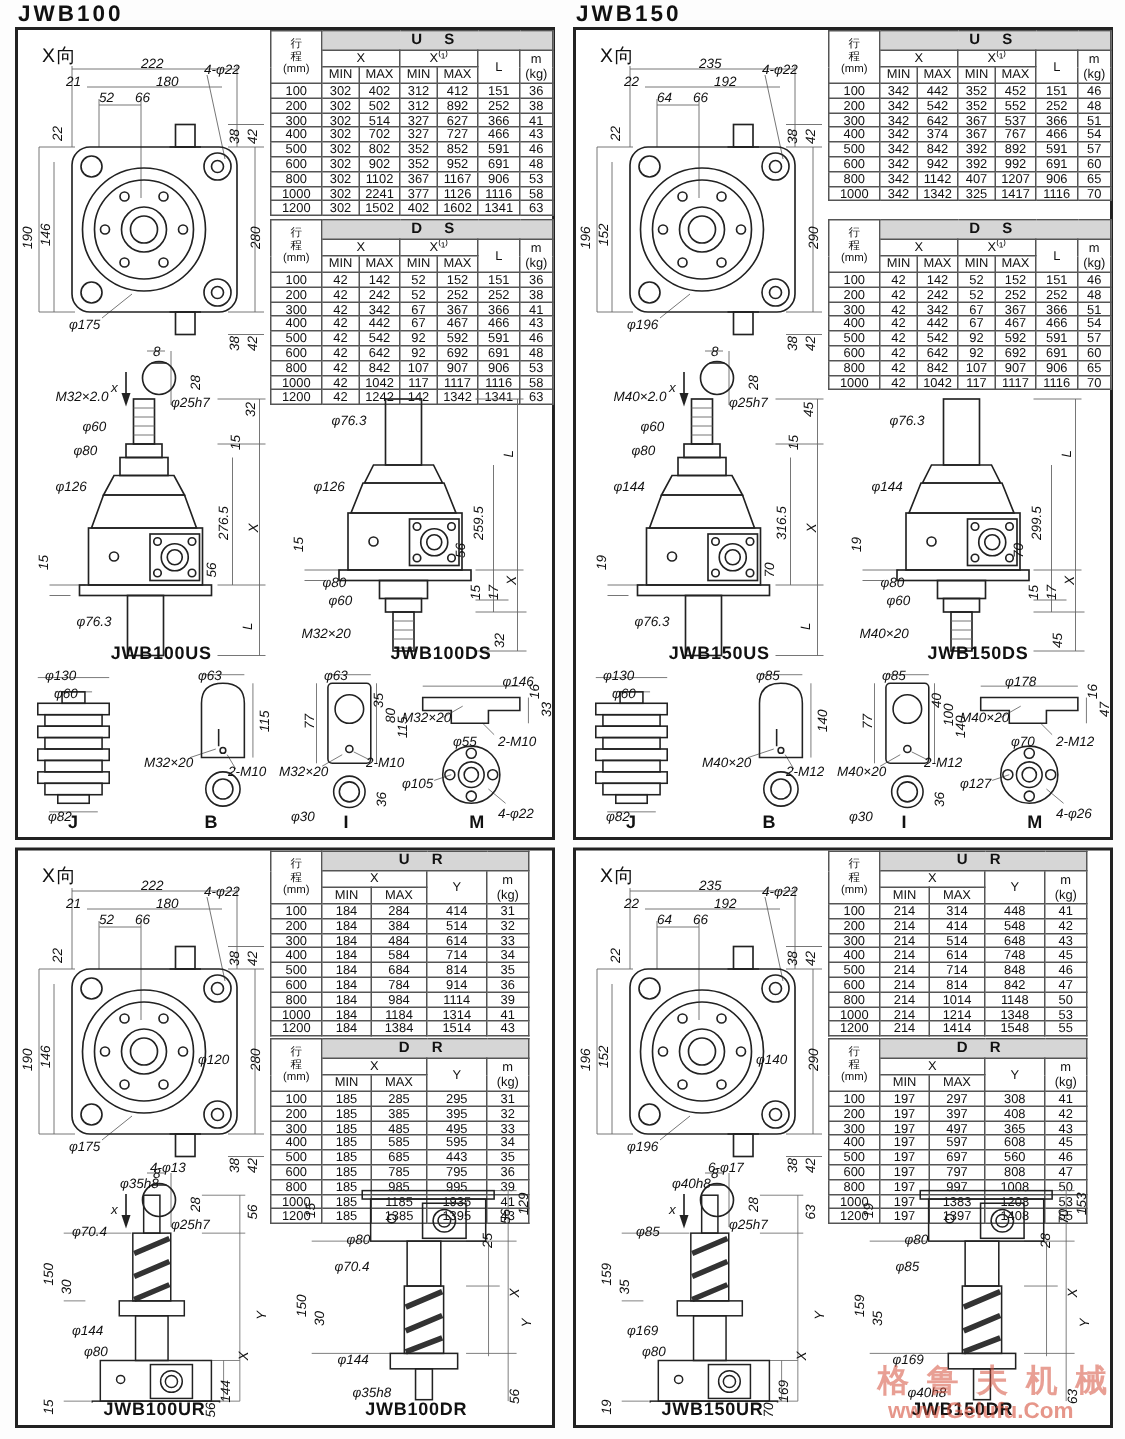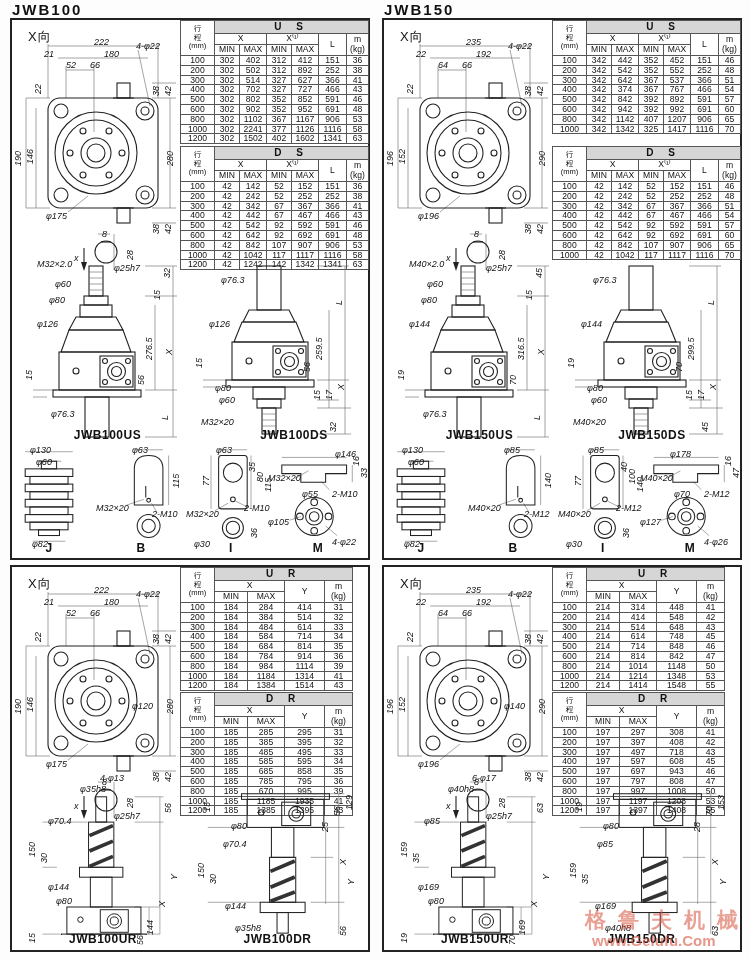--- a/index.html
+++ b/index.html
@@ -1066,34 +1066,34 @@
         <td>400</td>
         <td>185</td>
         <td>585</td>
         <td>595</td>
         <td>34</td>
       </tr>
       <tr>
         <td>500</td>
         <td>185</td>
         <td>685</td>
-        <td>858</td>
+        <td>443</td>
         <td>35</td>
       </tr>
       <tr>
         <td>600</td>
         <td>185</td>
         <td>785</td>
         <td>795</td>
         <td>36</td>
       </tr>
       <tr>
         <td>800</td>
         <td>185</td>
-        <td>670</td>
+        <td>985</td>
         <td>995</td>
         <td>39</td>
       </tr>
       <tr>
         <td>1000</td>
         <td>185</td>
         <td>1185</td>
         <td>1935</td>
         <td>41</td>
       </tr>
@@ -1317,55 +1317,55 @@
         <td>200</td>
         <td>197</td>
         <td>397</td>
         <td>408</td>
         <td>42</td>
       </tr>
       <tr>
         <td>300</td>
         <td>197</td>
         <td>497</td>
-        <td>718</td>
+        <td>365</td>
         <td>43</td>
       </tr>
       <tr>
         <td>400</td>
         <td>197</td>
         <td>597</td>
         <td>608</td>
         <td>45</td>
       </tr>
       <tr>
         <td>500</td>
         <td>197</td>
         <td>697</td>
-        <td>943</td>
+        <td>560</td>
         <td>46</td>
       </tr>
       <tr>
         <td>600</td>
         <td>197</td>
         <td>797</td>
         <td>808</td>
         <td>47</td>
       </tr>
       <tr>
         <td>800</td>
         <td>197</td>
         <td>997</td>
         <td>1008</td>
         <td>50</td>
       </tr>
       <tr>
         <td>1000</td>
         <td>197</td>
-        <td>1197</td>
+        <td>1383</td>
         <td>1208</td>
         <td>53</td>
       </tr>
       <tr>
         <td>1200</td>
         <td>197</td>
         <td>1397</td>
         <td>1408</td>
         <td>55</td>
       </tr>

